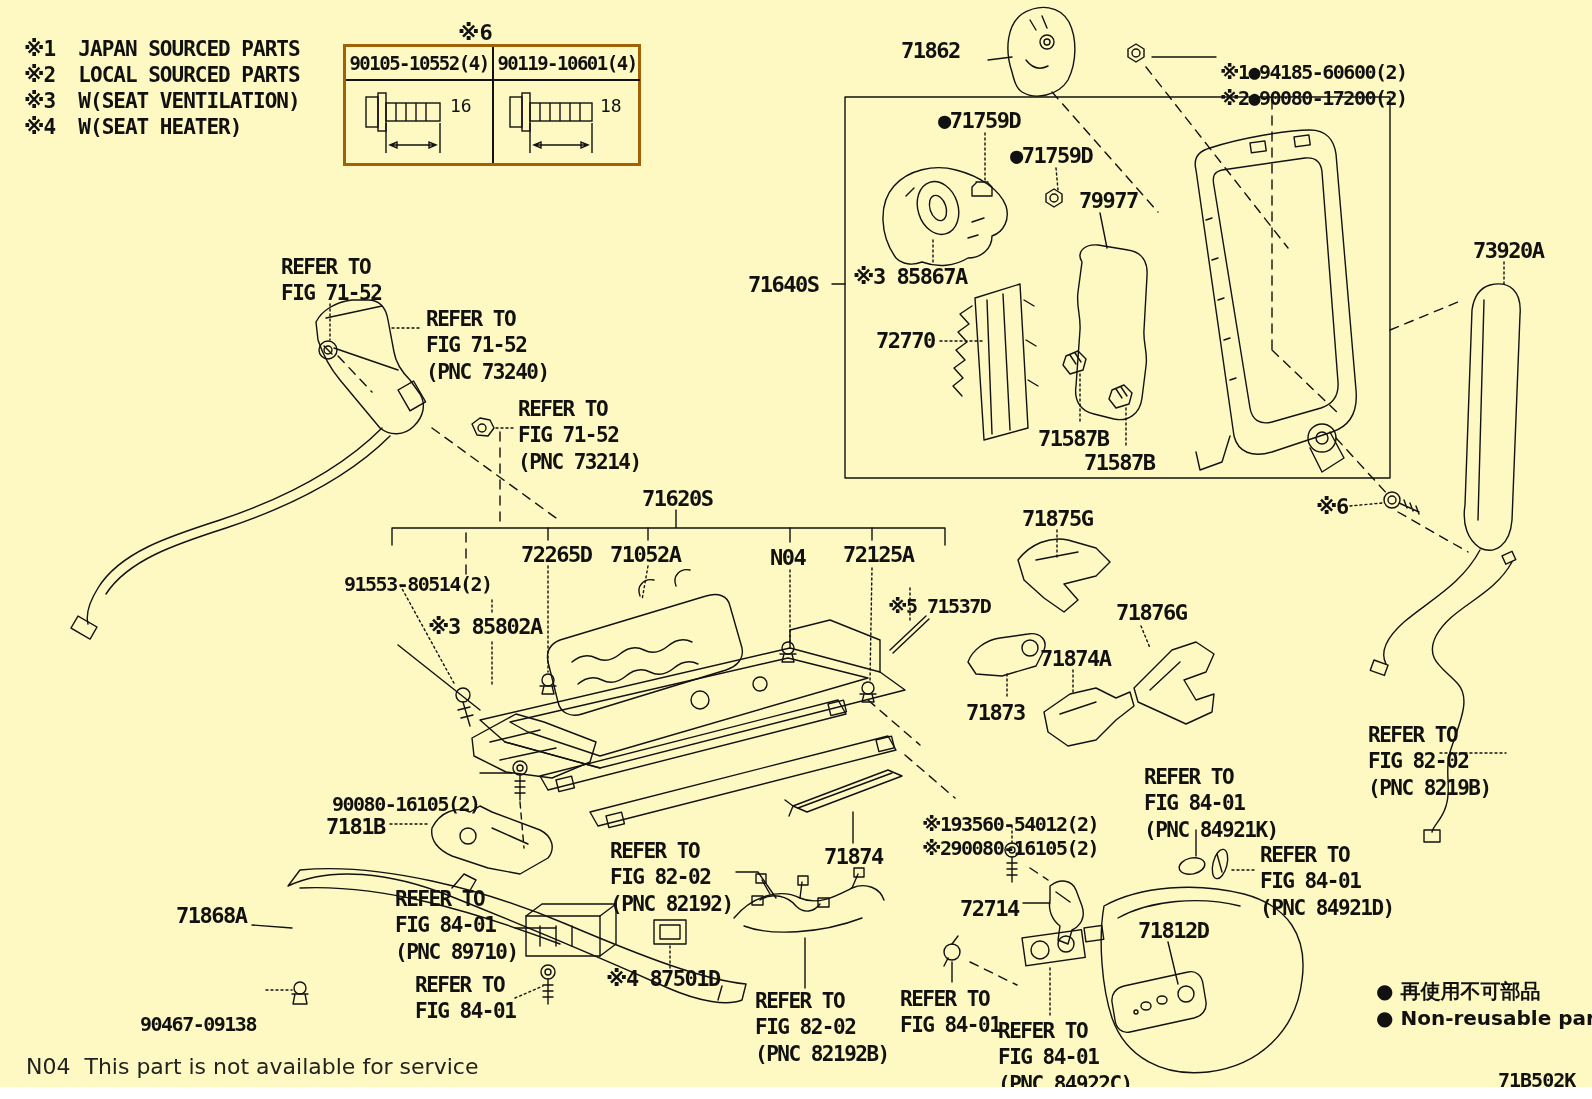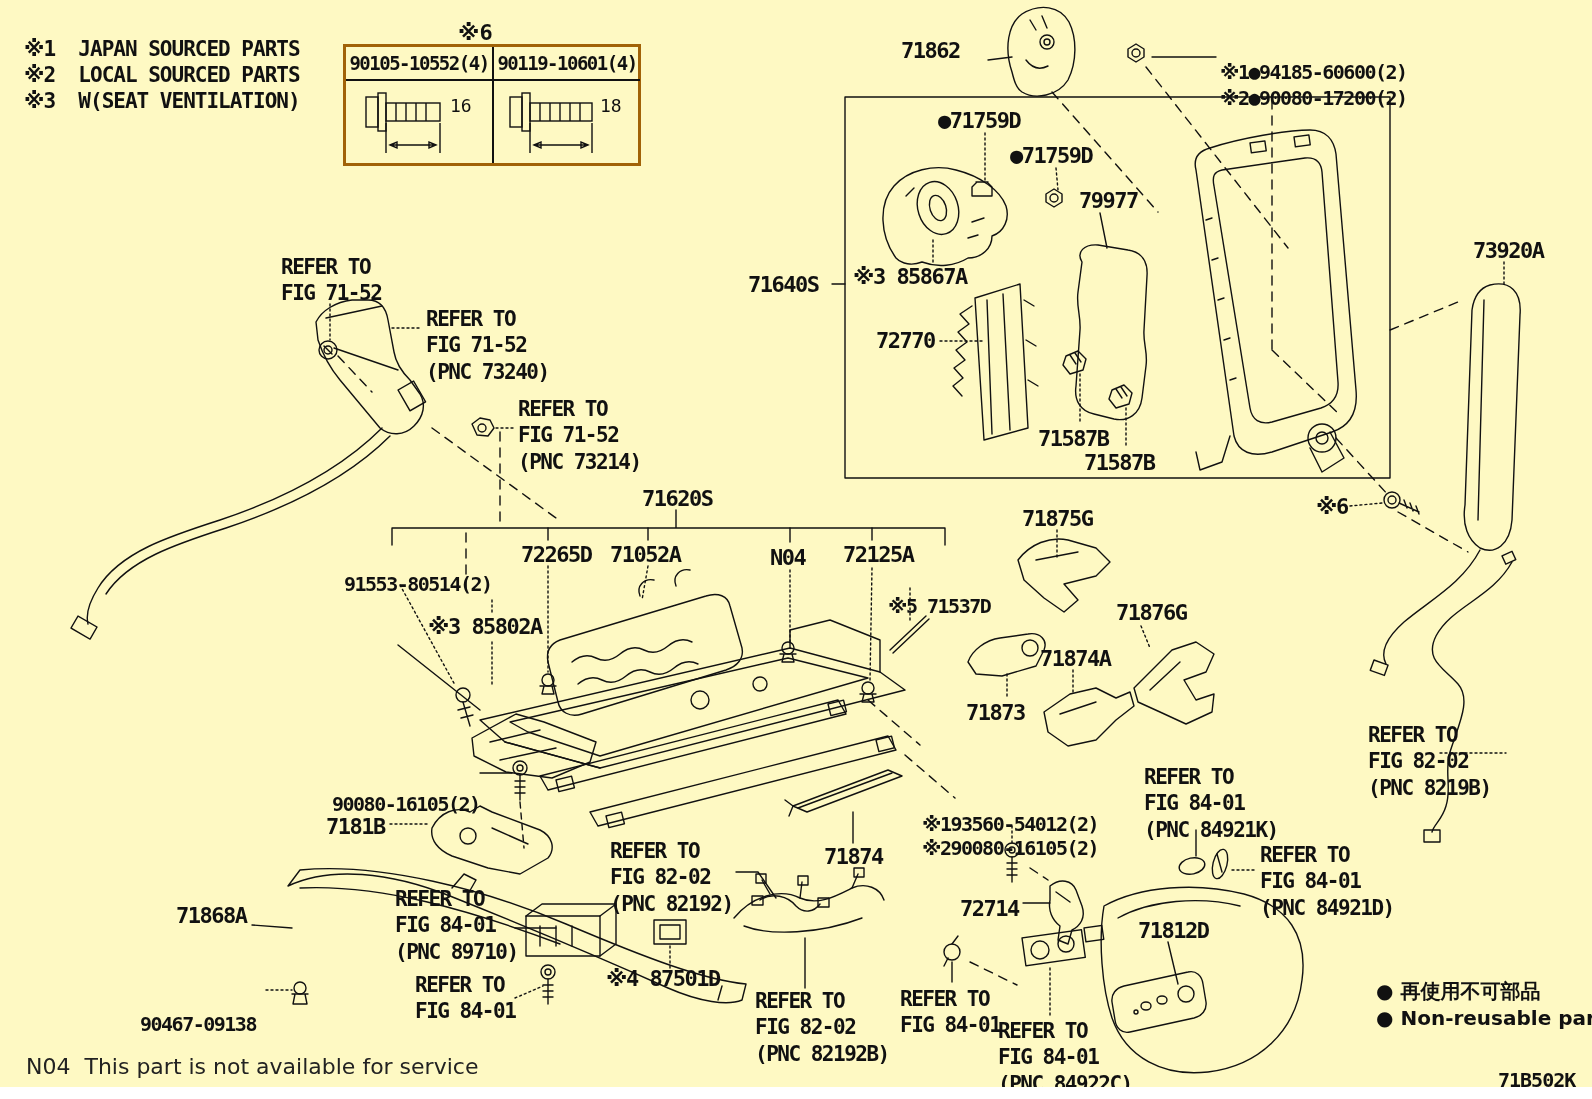--- a/index.html
+++ b/index.html
@@ -334,20 +334,21 @@
         <path d="M1232,870 L1256,870"></path>
         <path d="M1440,753 L1506,753"></path>
       </g>
     </g>
   </svg>
 
   <div class="legend">
     <div>※1  JAPAN SOURCED PARTS</div>
     <div>※2  LOCAL SOURCED PARTS</div>
     <div>※3  W(SEAT VENTILATION)</div>
+    <div>※4  W(SEAT HEATER)</div>
   </div>
 
   <div class="ft-title">※6</div>
   <div class="ftable">
     <div class="fcell">
       <div class="fpart">90105-10552(4)</div>
       <svg width="146" height="82">
         <g stroke="#111" fill="none" stroke-width="1.4">
           <rect x="20" y="16" width="12" height="30"></rect>
             <rect x="32" y="12" width="8" height="38"></rect>

